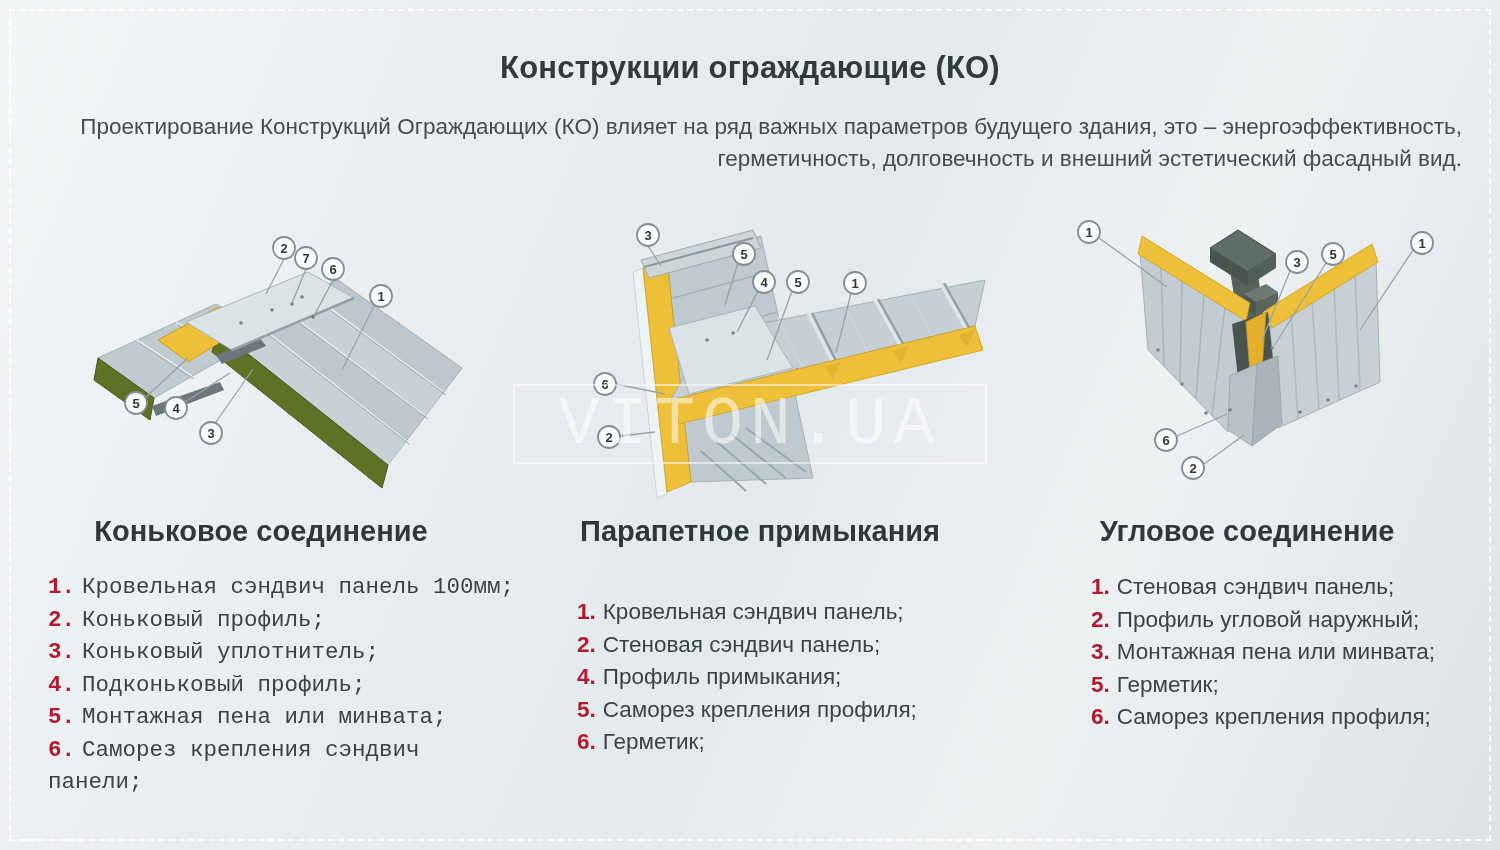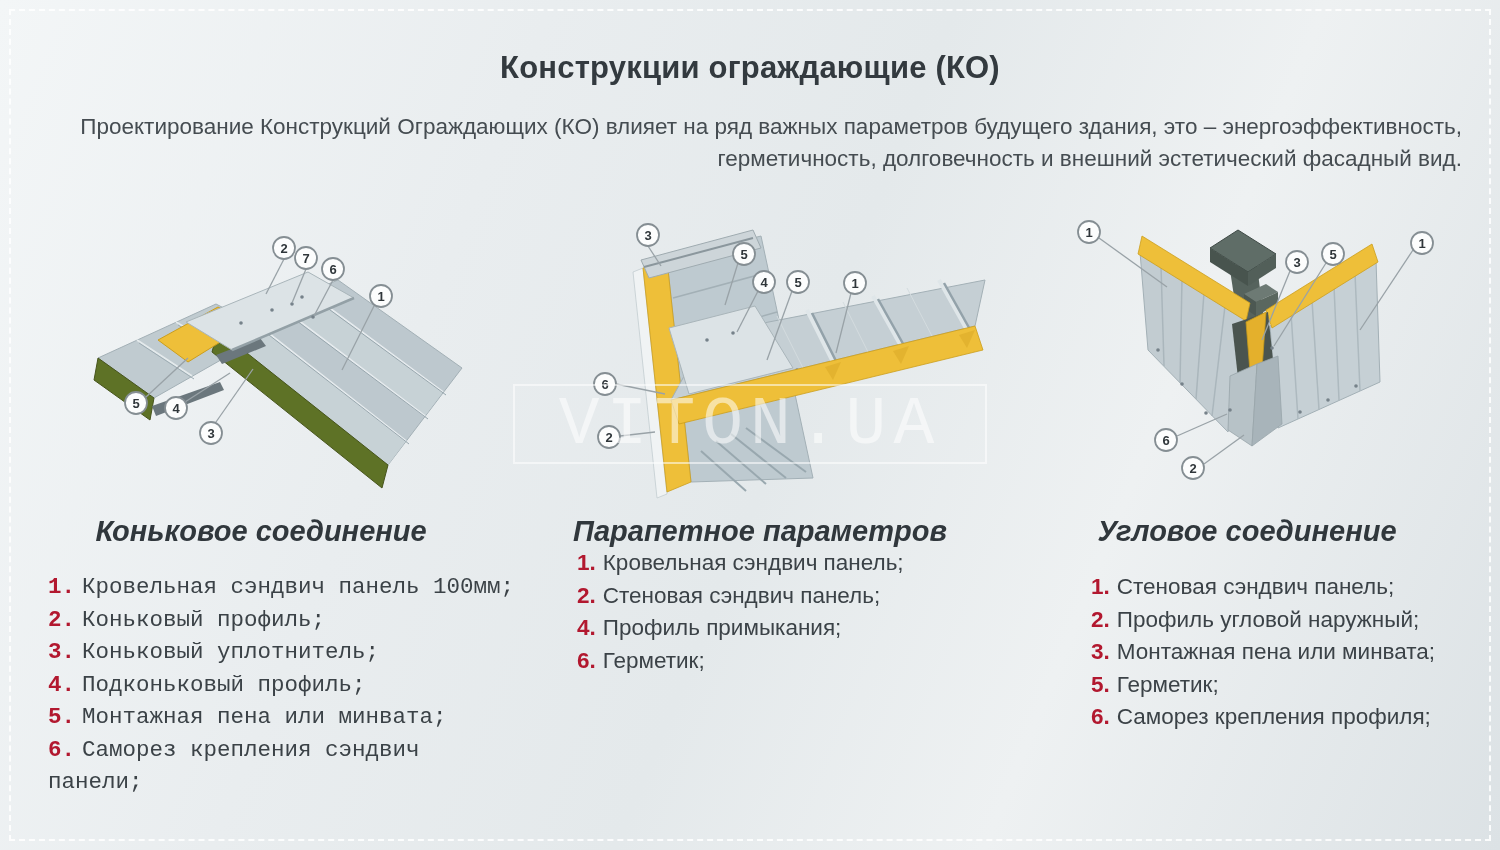--- a/index.html
+++ b/index.html
@@ -3,27 +3,27 @@
 <meta charset="utf-8">
 <style>
   html,body{margin:0;padding:0;}
   body{width:1500px;height:850px;font-family:"Liberation Sans","DejaVu Sans",sans-serif;}
   .page{position:relative;width:1500px;height:850px;overflow:hidden;
         background:linear-gradient(112deg,#f3f6f7 0%,#e9edef 30%,#e4e9eb 52%,#eef1f2 72%,#dce2e5 100%);}
   .dashed-frame{position:absolute;inset:9px;border:2px dashed rgba(255,255,255,.9);pointer-events:none;}
   .title{position:absolute;left:0;top:50px;width:1500px;text-align:center;
          font-size:31px;font-weight:bold;color:#333a3f;letter-spacing:.2px;}
   .intro{position:absolute;left:52px;top:111px;width:1410px;font-size:22.5px;line-height:31.5px;color:#454c51;text-align:right;}
-  .sec-title{position:absolute;text-align:center;font-size:29px;font-weight:bold;color:#30373c;font-style:italic;}
+  .sec-title{position:absolute;text-align:center;font-size:29px;font-weight:bold;color:#30373c;}
   .sec-title.s1{left:66px;width:390px;top:515px;}
   .sec-title.s2{left:565px;width:390px;top:515px;}
   .sec-title.s3{left:1052px;width:390px;top:515px;}
   ul.parts{position:absolute;list-style:none;margin:0;padding:0;font-size:22.5px;line-height:32.5px;color:#3b4247;}
   ul.parts.l1{left:48px;top:571px;width:470px;font-family:Liberation Mono, monospace;}
-  ul.parts.l2{left:577px;top:547px;width:470px;}
+  ul.parts.l2{left:577px;top:596px;width:470px;}
   ul.parts.l3{left:1091px;top:571px;width:420px;}
   ul.parts .num{color:#b2182f;font-weight:bold;margin-right:7px;}
   .diagram{position:absolute;}
   .d1{left:70px;top:210px;}
   .d2{left:555px;top:210px;}
   .d3{left:1060px;top:200px;}
   .watermark{position:absolute;left:513px;top:384px;width:470px;height:76px;
              border:2px solid rgba(255,255,255,.55);display:flex;align-items:center;justify-content:center;
              color:rgba(255,255,255,.55);font-size:68px;letter-spacing:7px;pointer-events:none;font-family:Liberation Mono, monospace;}
   .callout-line{stroke:#99a2a7;stroke-width:1.3;fill:none;}
@@ -253,36 +253,37 @@
       <circle class="callout-circle" cx="106" cy="240" r="11"></circle>
         <text class="callout-num" x="106" y="244.5">6</text>
       <circle class="callout-circle" cx="133" cy="268" r="11"></circle>
         <text class="callout-num" x="133" y="272.5">2</text>
     </g>
   </svg>
 
   <div class="watermark">VITON.UA</div>
 
   <div class="sec-title s1">Коньковое соединение</div>
-  <div class="sec-title s2">Парапетное параметров</div>
+  <div class="sec-title s2">Парапетное примыкания</div>
   <div class="sec-title s3">Угловое соединение</div>
 
   <ul class="parts l1">
     <li><span class="num">1.</span><span>Кровельная сэндвич панель 100мм;</span></li>
     <li><span class="num">2.</span><span>Коньковый профиль;</span></li>
     <li><span class="num">3.</span><span>Коньковый уплотнитель;</span></li>
     <li><span class="num">4.</span><span>Подконьковый профиль;</span></li>
     <li><span class="num">5.</span><span>Монтажная пена или минвата;</span></li>
     <li><span class="num">6.</span><span>Саморез крепления сэндвич панели;</span></li>
   </ul>
 
   <ul class="parts l2">
     <li><span class="num">1.</span><span>Кровельная сэндвич панель;</span></li>
     <li><span class="num">2.</span><span>Стеновая сэндвич панель;</span></li>
     <li><span class="num">4.</span><span>Профиль примыкания;</span></li>
+    <li><span class="num">5.</span><span>Саморез крепления профиля;</span></li>
     <li><span class="num">6.</span><span>Герметик;</span></li>
   </ul>
 
   <ul class="parts l3">
     <li><span class="num">1.</span><span>Стеновая сэндвич панель;</span></li>
     <li><span class="num">2.</span><span>Профиль угловой наружный;</span></li>
     <li><span class="num">3.</span><span>Монтажная пена или минвата;</span></li>
     <li><span class="num">5.</span><span>Герметик;</span></li>
     <li><span class="num">6.</span><span>Саморез крепления профиля;</span></li>
   </ul>

